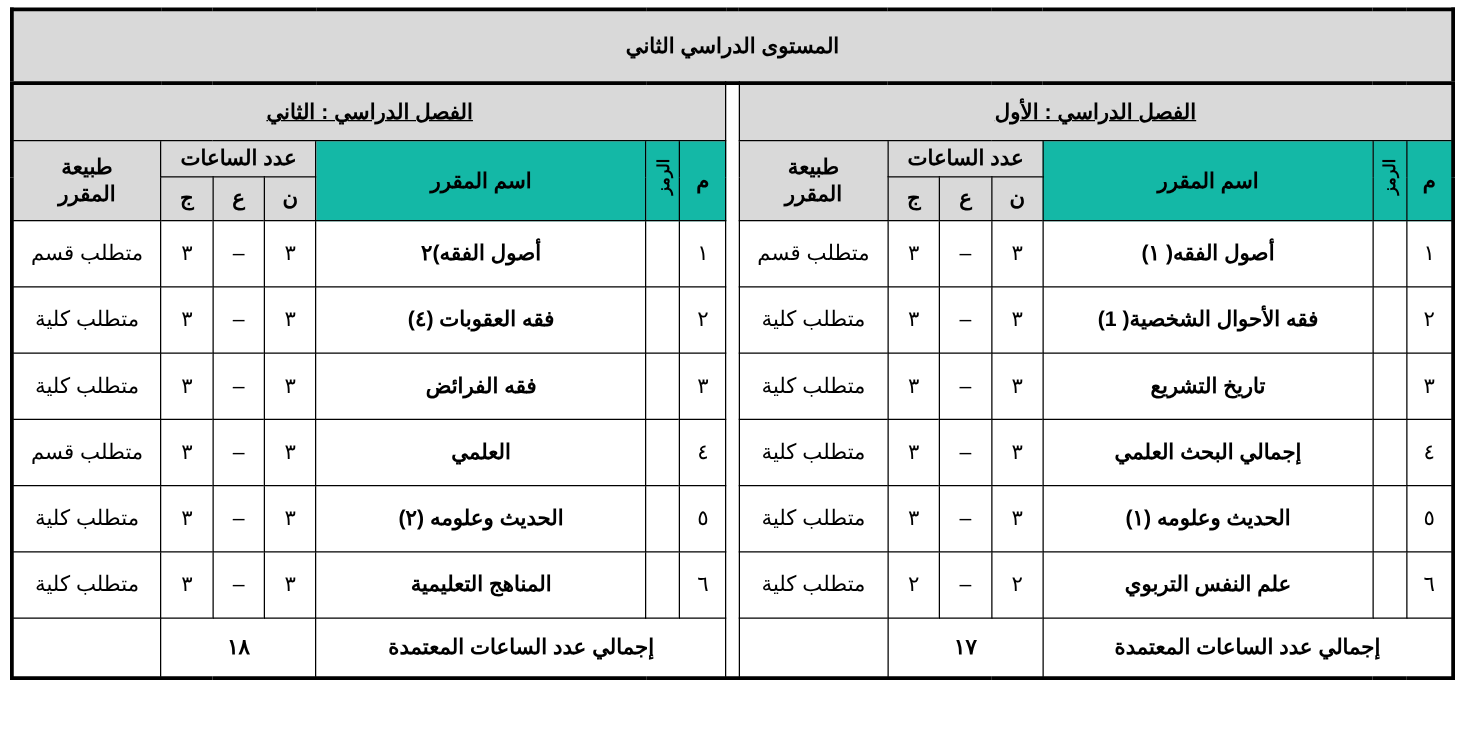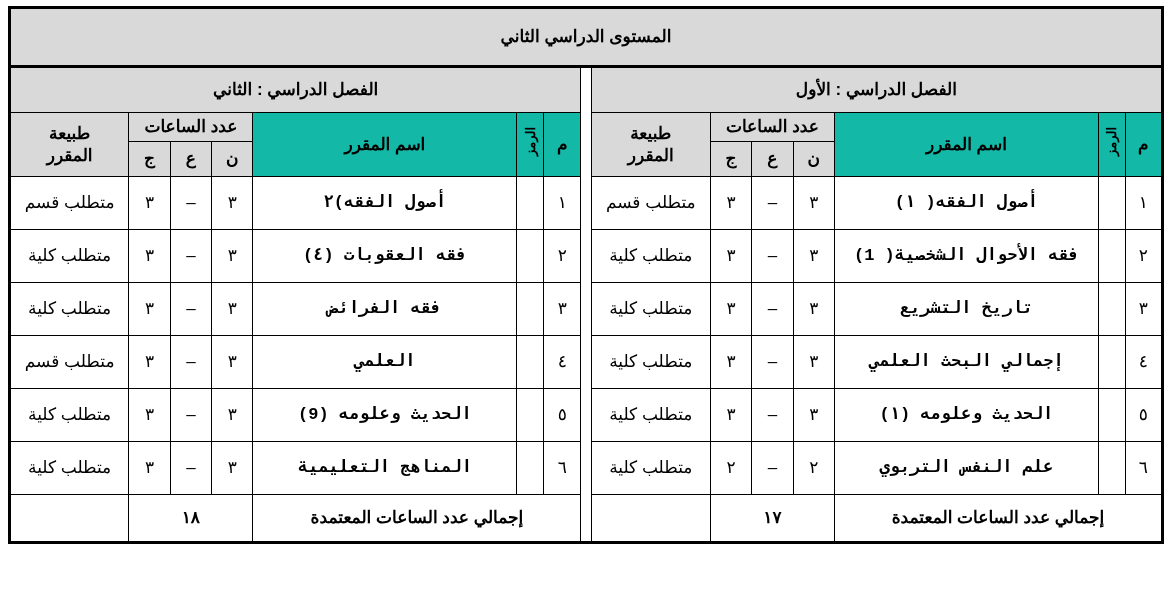--- a/index.html
+++ b/index.html
@@ -45,20 +45,21 @@
     font-size: 25px;
     font-weight: bold;
     height: 56px;
     border-bottom: 3px solid #000 !important;
   }
   .term-header {
     background: #d9d9d9;
     font-size: 20px;
     font-weight: bold;
     height: 44px;
+    text-decoration: underline;
   }
   .col-header {
     background: #14b8a6;
     font-weight: bold;
     font-size: 17px;
   }
   .hours-group {
     background: #d9d9d9;
     font-weight: bold;
     font-size: 17px;
@@ -82,21 +83,20 @@
     font-size: 13px;
     font-weight: bold;
     line-height: 1;
   }
   .row-cell {
     height: 52px;
   }
   .course-name {
     font-weight: bold;
     font-size: 18px;
-    font-family: Liberation Mono, monospace;
   }
   .total-row td {
     height: 46px;
     font-weight: bold;
     font-size: 18px;
   }
   .divider-col {
     width: 10px;
     border-top: none !important;
     border-bottom: none !important;
@@ -249,21 +249,21 @@
         <td class="row-cell num-cell">٥</td>
         <td class="row-cell"></td>
         <td class="row-cell course-name">الحديث وعلومه (١)</td>
         <td class="row-cell num-cell">٣</td>
         <td class="row-cell num-cell">–</td>
         <td class="row-cell num-cell">٣</td>
         <td class="row-cell nature-val">متطلب كلية</td>
 
         <td class="row-cell num-cell">٥</td>
         <td class="row-cell"></td>
-        <td class="row-cell course-name">الحديث وعلومه (9)</td>
+        <td class="row-cell course-name">الحديث وعلومه (٢)</td>
         <td class="row-cell num-cell">٣</td>
         <td class="row-cell num-cell">–</td>
         <td class="row-cell num-cell">٣</td>
         <td class="row-cell nature-val">متطلب كلية</td>
       </tr>
 
       <tr class="data-row">
         <td class="row-cell num-cell">٦</td>
         <td class="row-cell"></td>
         <td class="row-cell course-name">علم النفس التربوي</td>

